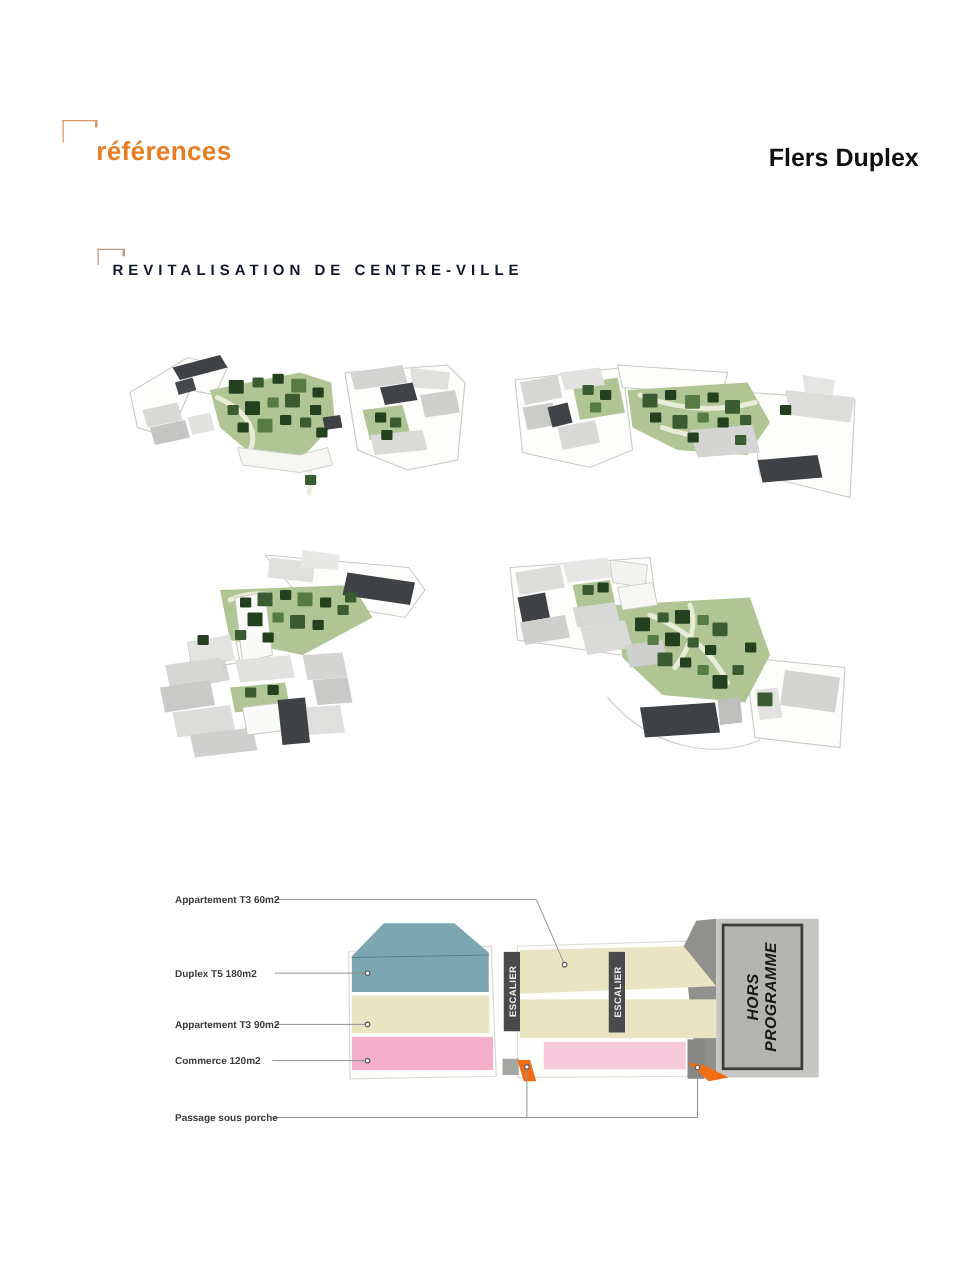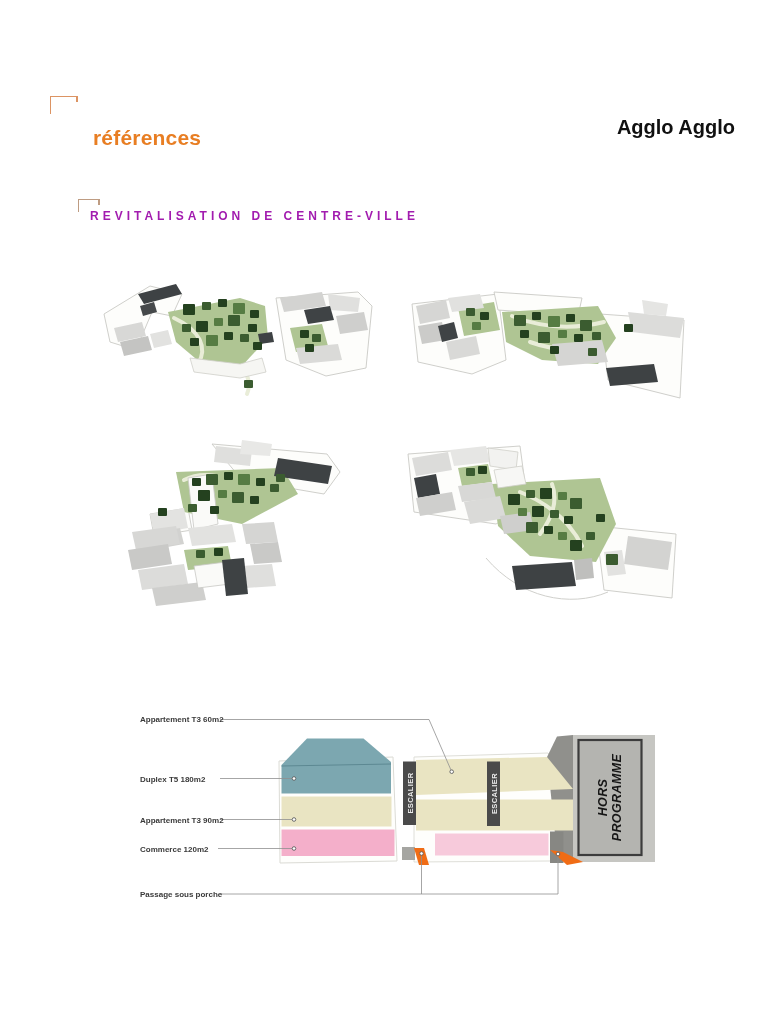--- a/index.html
+++ b/index.html
@@ -5,30 +5,30 @@
   html,body{margin:0;padding:0;background:#ffffff;}
   .page{
     position:relative;width:768px;height:1023px;background:#ffffff;
     font-family:"Liberation Sans",sans-serif;overflow:hidden;
   }
   .bracket{position:absolute;border-top:1.6px solid;border-left:1.6px solid;}
   .bracket::after{content:"";position:absolute;right:0;top:0;width:1.6px;height:5px;background:currentColor;}
   .bracket-orange{left:50px;top:96px;width:27px;height:17px;border-color:#DC9463;color:#DC9463;}
   .bracket-tan{left:78px;top:199px;width:21px;height:12px;border-color:#BE9C82;color:#BE9C82;}
   .page-title{
-    position:absolute;left:77px;top:110px;margin:16px;
+    position:absolute;left:77px;top:110px;margin:0;
     font-size:21px;font-weight:bold;color:#E87E23;letter-spacing:0.2px;
   }
   .client{
     position:absolute;right:33px;top:112px;margin:0;text-align:right;
     font-size:20px;font-weight:bold;color:#101010;line-height:30px;
   }
   .subtitle{
     position:absolute;left:90px;top:209px;margin:0;
-    font-size:12px;font-weight:bold;letter-spacing:4px;color:#a21caf;
+    font-size:12px;font-weight:bold;letter-spacing:4px;color:#0f172a;
   }
   .fig{position:absolute;margin:0;}
   .fig svg{display:block;}
   .fig1{left:90px;top:272px;}
   .fig2{left:402px;top:282px;}
   .fig3{left:92px;top:432px;}
   .fig4{left:400px;top:440px;}
   .section-diagram{position:absolute;left:130px;top:695px;}
   .lbl{font-size:8px;font-weight:bold;fill:#3A3A3A;}
   .leader{stroke:#8F8F8F;stroke-width:0.8;fill:none;}
@@ -40,21 +40,21 @@
 </style>
 </head>
 <body>
 
 <div class="page">
 
   <div class="bracket bracket-orange"></div>
   <h1 class="page-title">références</h1>
 
   <div class="client">
-    <div>Agglo Agglo</div>
+    <div>Flers Duplex</div>
   </div>
 
   <div class="bracket bracket-tan"></div>
   <h2 class="subtitle">REVITALISATION DE CENTRE-VILLE</h2>
 
   <figure class="fig fig1">
     <svg width="300" height="138" viewBox="0 0 300 138">
       <defs>
         <rect id="treeS" width="9" height="8" rx="1"></rect>
         <rect id="treeL" width="12" height="11" rx="1"></rect>

